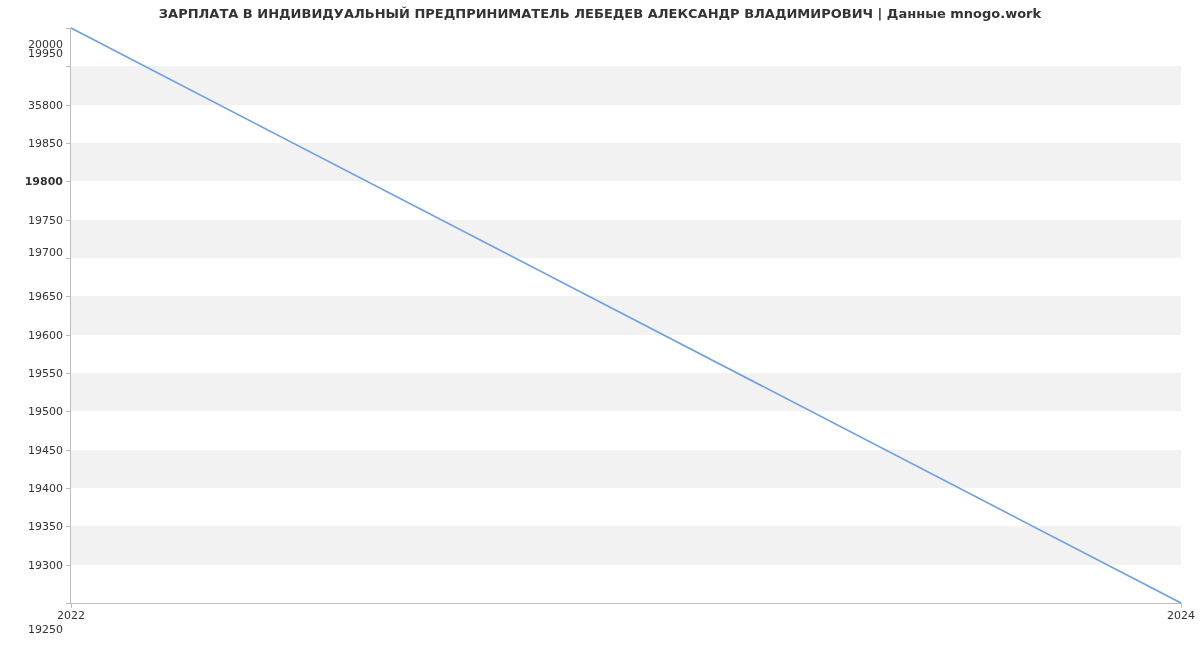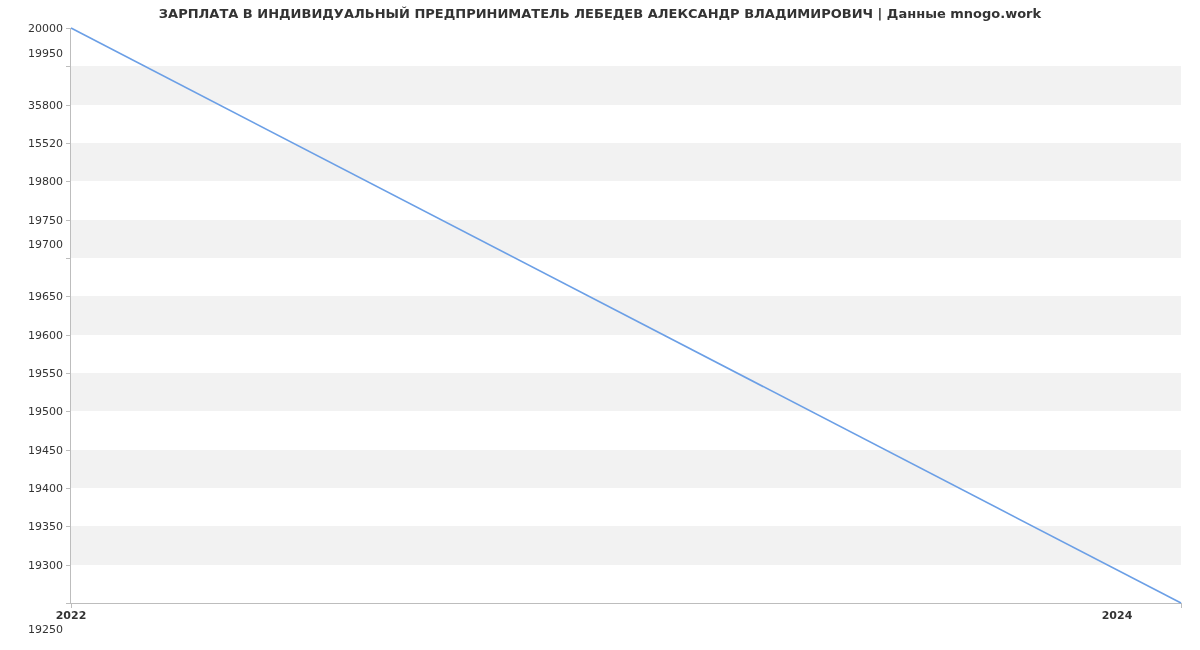--- a/index.html
+++ b/index.html
@@ -54,21 +54,20 @@
     white-space: nowrap;
   }
   .xtick {
     position: absolute;
     top: 100%;
     transform: translateX(-50%);
     padding-top: 6px;
     font-size: 11px;
     color: #333;
     white-space: nowrap;
-    font-weight: bold;
   }
   .tickmark-y {
     position: absolute;
     right: 100%;
     width: 5px;
     height: 1px;
     background: #bdbdbd;
   }
   .tickmark-x {
     position: absolute;
@@ -127,32 +126,32 @@
       <div class="ytick" style="top: 421.667px;">19450</div>
       <div class="tickmark-y" style="top: 421.667px;"></div>
       <div class="ytick" style="top: 383.333px; margin-left: 23px;">19500</div>
       <div class="tickmark-y" style="top: 383.333px;"></div>
       <div class="ytick" style="top: 345px;">19550</div>
       <div class="tickmark-y" style="top: 345px;"></div>
       <div class="ytick" style="top: 306.667px;">19600</div>
       <div class="tickmark-y" style="top: 306.667px;"></div>
       <div class="ytick" style="top: 268.333px;">19650</div>
       <div class="tickmark-y" style="top: 268.333px;"></div>
-      <div class="ytick" style="top: 216px;">19700</div>
+      <div class="ytick" style="top: 224px;">19700</div>
       <div class="tickmark-y" style="top: 230px;"></div>
       <div class="ytick" style="top: 191.667px;">19750</div>
       <div class="tickmark-y" style="top: 191.667px;"></div>
-      <div class="ytick" style="top: 153.333px;">19800</div>
+      <div class="ytick" style="top: 153.333px; font-weight: bold;">19800</div>
       <div class="tickmark-y" style="top: 153.333px;"></div>
-      <div class="ytick" style="top: 115px;">15520</div>
+      <div class="ytick" style="top: 115px;">19850</div>
       <div class="tickmark-y" style="top: 115px;"></div>
       <div class="ytick" style="top: 76.6667px;">35800</div>
       <div class="tickmark-y" style="top: 76.6667px;"></div>
       <div class="ytick" style="top: 25px;">19950</div>
       <div class="tickmark-y" style="top: 38.3333px;"></div>
-      <div class="ytick" style="top: 0px; margin-left: 44px;">20000</div>
+      <div class="ytick" style="top: 16px; margin-left: 44px;">20000</div>
       <div class="tickmark-y" style="top: 0px;"></div>
       <div class="xtick" style="left: 0px;">2022</div>
       <div class="tickmark-x" style="left: 0px;"></div>
-      <div class="xtick" style="left: 1046px;">2024</div>
+      <div class="xtick" style="left: 1110px;">2024</div>
       <div class="tickmark-x" style="left: 1110px;"></div>
     </div>
 </div>
 
 </body></html>

